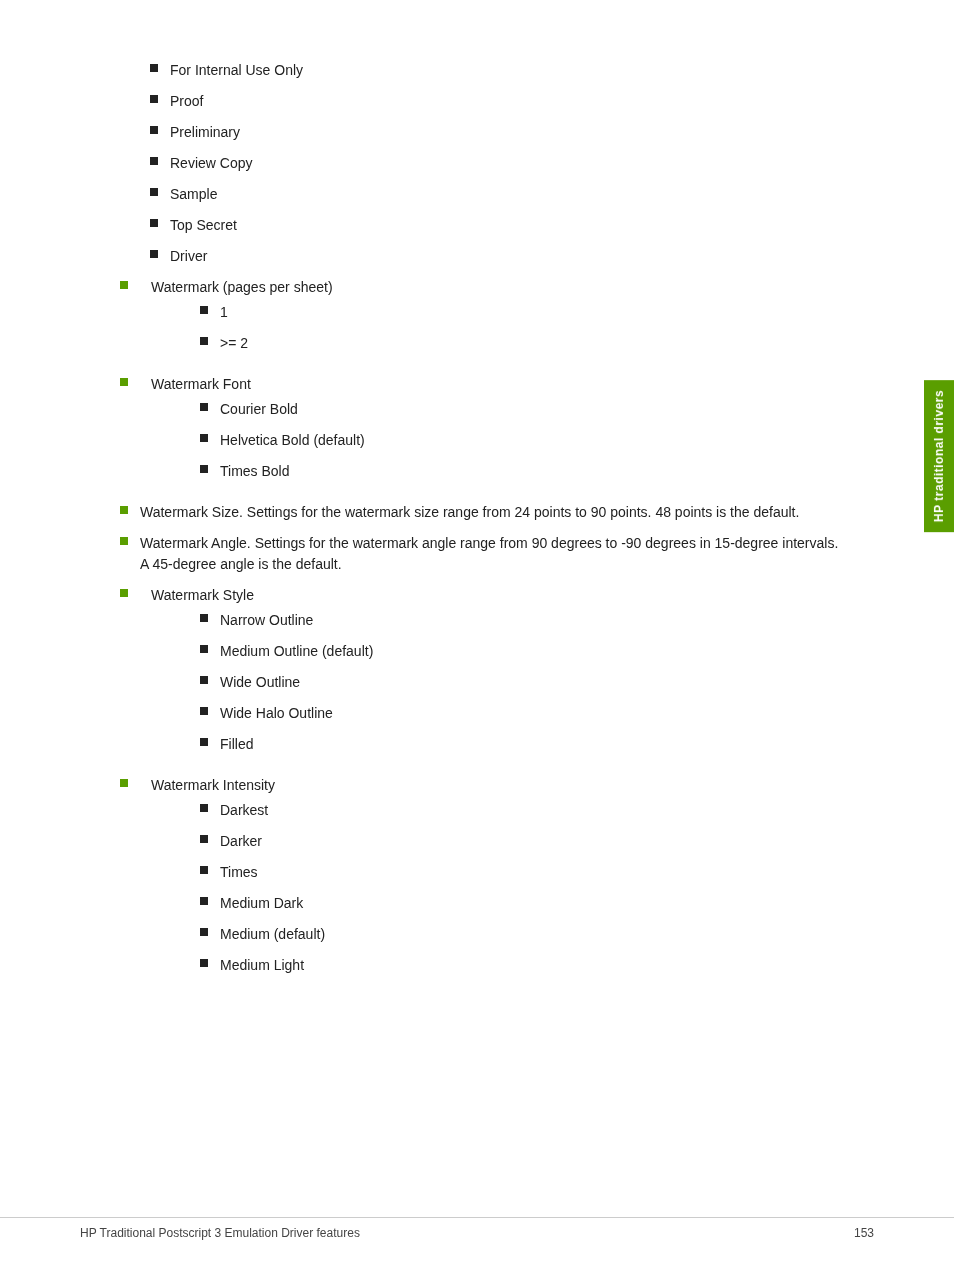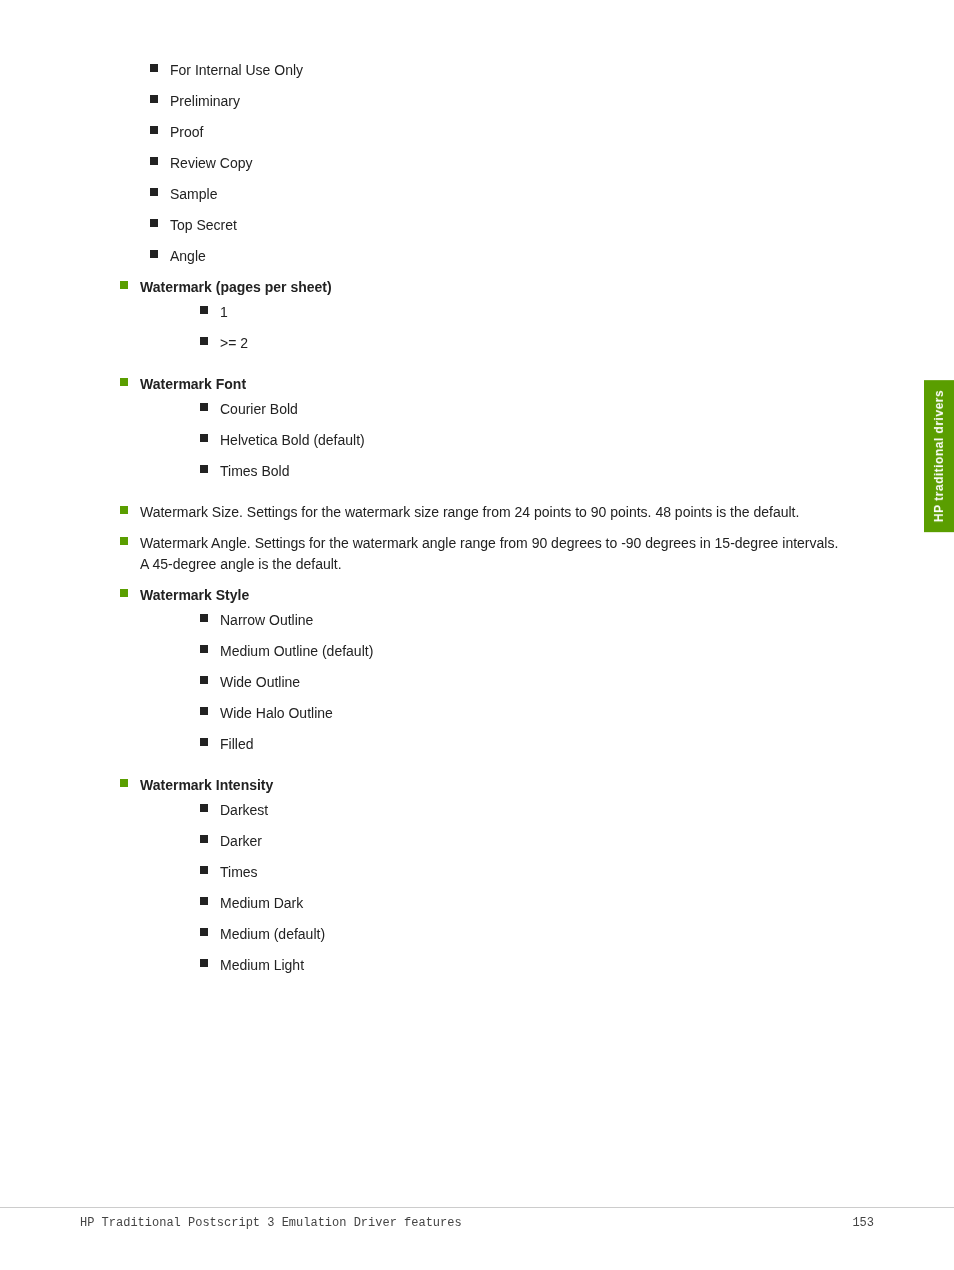--- a/index.html
+++ b/index.html
@@ -63,22 +63,23 @@
       margin-top: 4px;
       margin-right: 12px;
     }
 
     .item-text {
       line-height: 1.5;
       text-align: right;
     }
 
     .item-text-bold {
-      font-weight: bold;
+      font-weight: normal;
       line-height: 1.5;
+      margin-left: 11px;
     }
 
     .item-text-mixed {
       line-height: 1.5;
     }
 
     .item-text-mixed b {
       font-weight: normal;
     }
 
@@ -93,71 +94,70 @@
       padding: 10px 8px;
       writing-mode: vertical-rl;
       text-orientation: mixed;
       transform: rotate(180deg);
       letter-spacing: 0.5px;
     }
 
     
     .page-footer {
       position: absolute;
-      bottom: 40px;
+      bottom: 30px;
       left: 0;
       right: 0;
       display: flex;
       justify-content: space-between;
       padding: 0 80px;
       font-size: 12px;
       color: #444;
       border-top: 1px solid #ccc;
       padding-top: 8px;
-      font-family: Liberation Mono, monospace;
     }
 
     .sub-list-container {
       padding-left: 30px;
       margin-top: 4px;
     }
   </style>
 </head>
 <body>
 
 <div class="page-container">
 
   <ul class="list-level2">
     <li>
       <span class="bullet-square"></span>
       <span class="item-text">For Internal Use Only</span>
     </li>
     <li>
       <span class="bullet-square"></span>
+      <span class="item-text">Proof</span>
+    </li>
+    <li>
+      <span class="bullet-square"></span>
       <span class="item-text">Preliminary</span>
     </li>
     <li>
       <span class="bullet-square"></span>
-      <span class="item-text">Proof</span>
-    </li>
-    <li>
-      <span class="bullet-square"></span>
       <span class="item-text">Review Copy</span>
     </li>
     <li>
       <span class="bullet-square"></span>
       <span class="item-text">Sample</span>
     </li>
     <li>
       <span class="bullet-square"></span>
       <span class="item-text">Top Secret</span>
     </li>
     <li>
       <span class="bullet-square"></span>
-      <span class="item-text">Angle</span>
+      <span class="item-text">Driver</span>
     </li>
   </ul>
 
   <ul class="list-level1" style="margin-top: 10px;">
 
     <li>
       <span class="bullet-square-green"></span>
       <div>
         <span class="item-text-bold">Watermark (pages per sheet)</span>
         <div class="sub-list-container">

